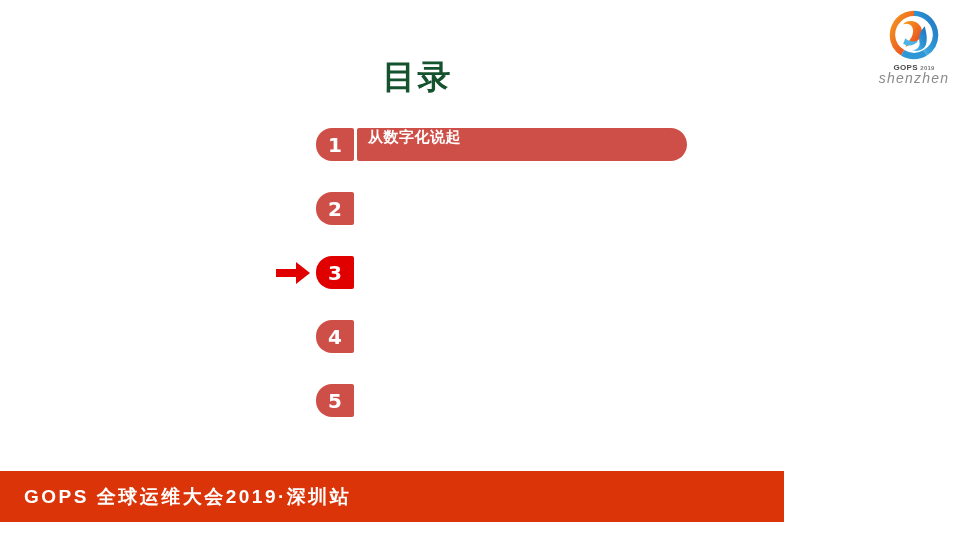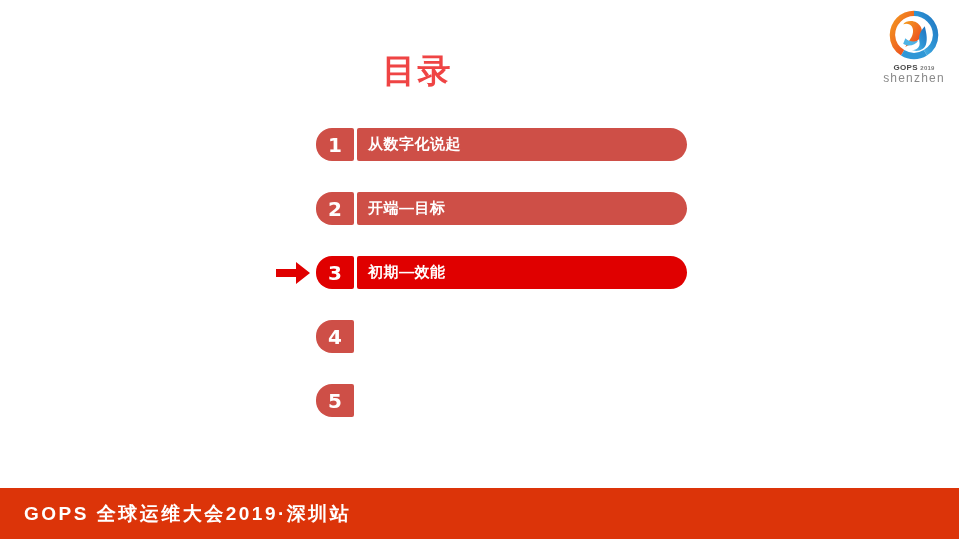--- a/index.html
+++ b/index.html
@@ -46,37 +46,38 @@
     font-weight: bold;
     white-space: nowrap;
     line-height: 9px;
   }
   .logo-line1 .yr {
     font-size: 6px;
     color: #7a7a7a;
     letter-spacing: 0.2px;
   }
   .logo-line2 {
-    font-size: 12px;
+    font-size: 14px;
     letter-spacing: 1.2px;
     color: #8a8a8a;
     white-space: nowrap;
     line-height: 11px;
+    font-style: italic;
   }
 
   
   .slide-title {
     position: absolute;
-    top: 50px;
+    top: 56px;
     left: 0;
     width: 835px;
     text-align: center;
     font-size: 33px;
     font-weight: bold;
-    color: #ef4444;
+    color: #14532d;
     letter-spacing: 2px;
     line-height: 42px;
   }
 
   
   .toc {
     position: absolute;
     left: 0;
     top: 128px;
     width: 959px;
@@ -120,42 +121,42 @@
   }
   .bar {
     position: absolute;
     left: 357px;
     top: 0;
     width: 330px;
     height: 33px;
     border-radius: 2px 17px 17px 2px;
     background: #ce4f47;
     display: flex;
-    align-items: center;
+    align-items: flex-start;
   }
   .bar-label {
     padding-left: 11px;
     color: #ffffff;
     font-size: 15px;
     font-weight: bold;
     letter-spacing: 0.5px;
     white-space: nowrap;
   }
 
   .toc-row.active .badge,
   .toc-row.active .bar {
     background: #e00000;
   }
 
   
   .footer {
     position: absolute;
     left: 0;
-    bottom: 0;
-    width: 959px;
+    bottom: 17px;
+    width: 784px;
     height: 51px;
     background: #dc3409;
     display: flex;
     align-items: center;
   }
   .footer-text {
     padding-left: 24px;
     color: #ffffff;
     font-size: 19px;
     font-weight: bold;
@@ -204,33 +205,27 @@
 
       <div class="badge">1</div>
       <div class="bar">
         <span class="bar-label">从数字化说起</span>
       </div>
     </div>
 
     <div class="toc-row">
 
       <div class="badge">2</div>
-      <div class="bar">
-        <span class="bar-label">开端—目标</span>
-      </div>
     </div>
 
     <div class="toc-row active">
       <svg class="marker" viewBox="0 0 34 22">
         <path d="M0 7 H20 V0 L34 11 L20 22 V15 H0 Z" fill="#e00000"></path>
       </svg>
       <div class="badge">3</div>
-      <div class="bar">
-        <span class="bar-label">初期—效能</span>
-      </div>
     </div>
 
     <div class="toc-row">
 
       <div class="badge">4</div>
     </div>
 
     <div class="toc-row">
 
       <div class="badge">5</div>

